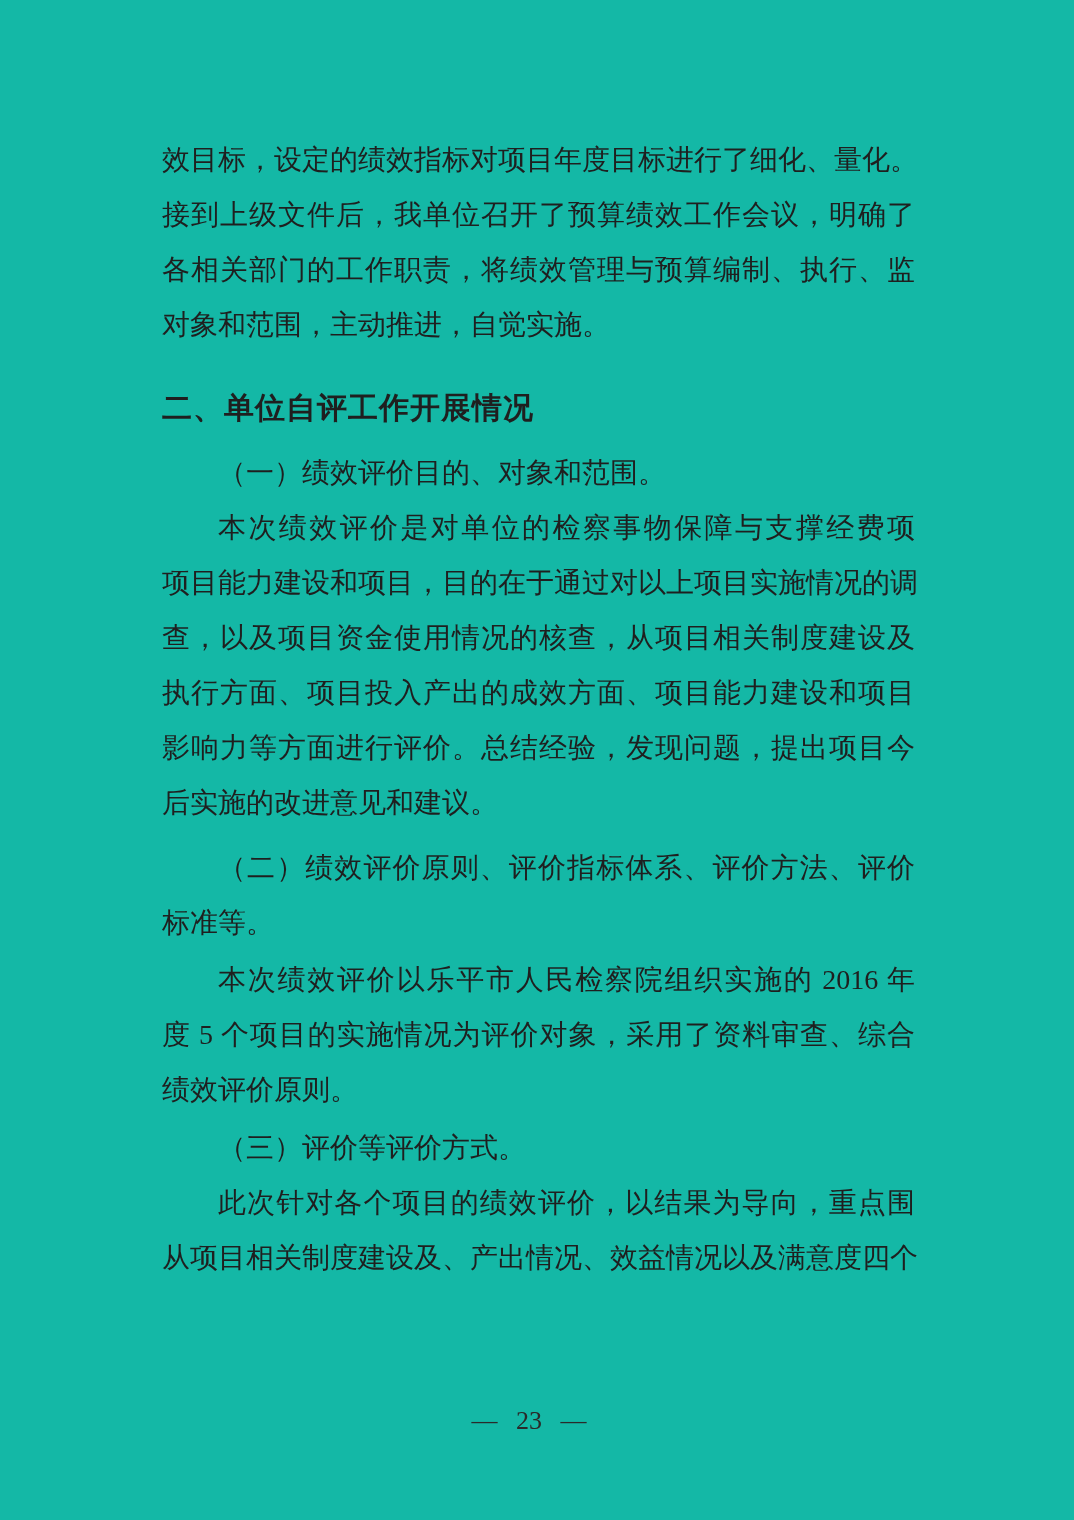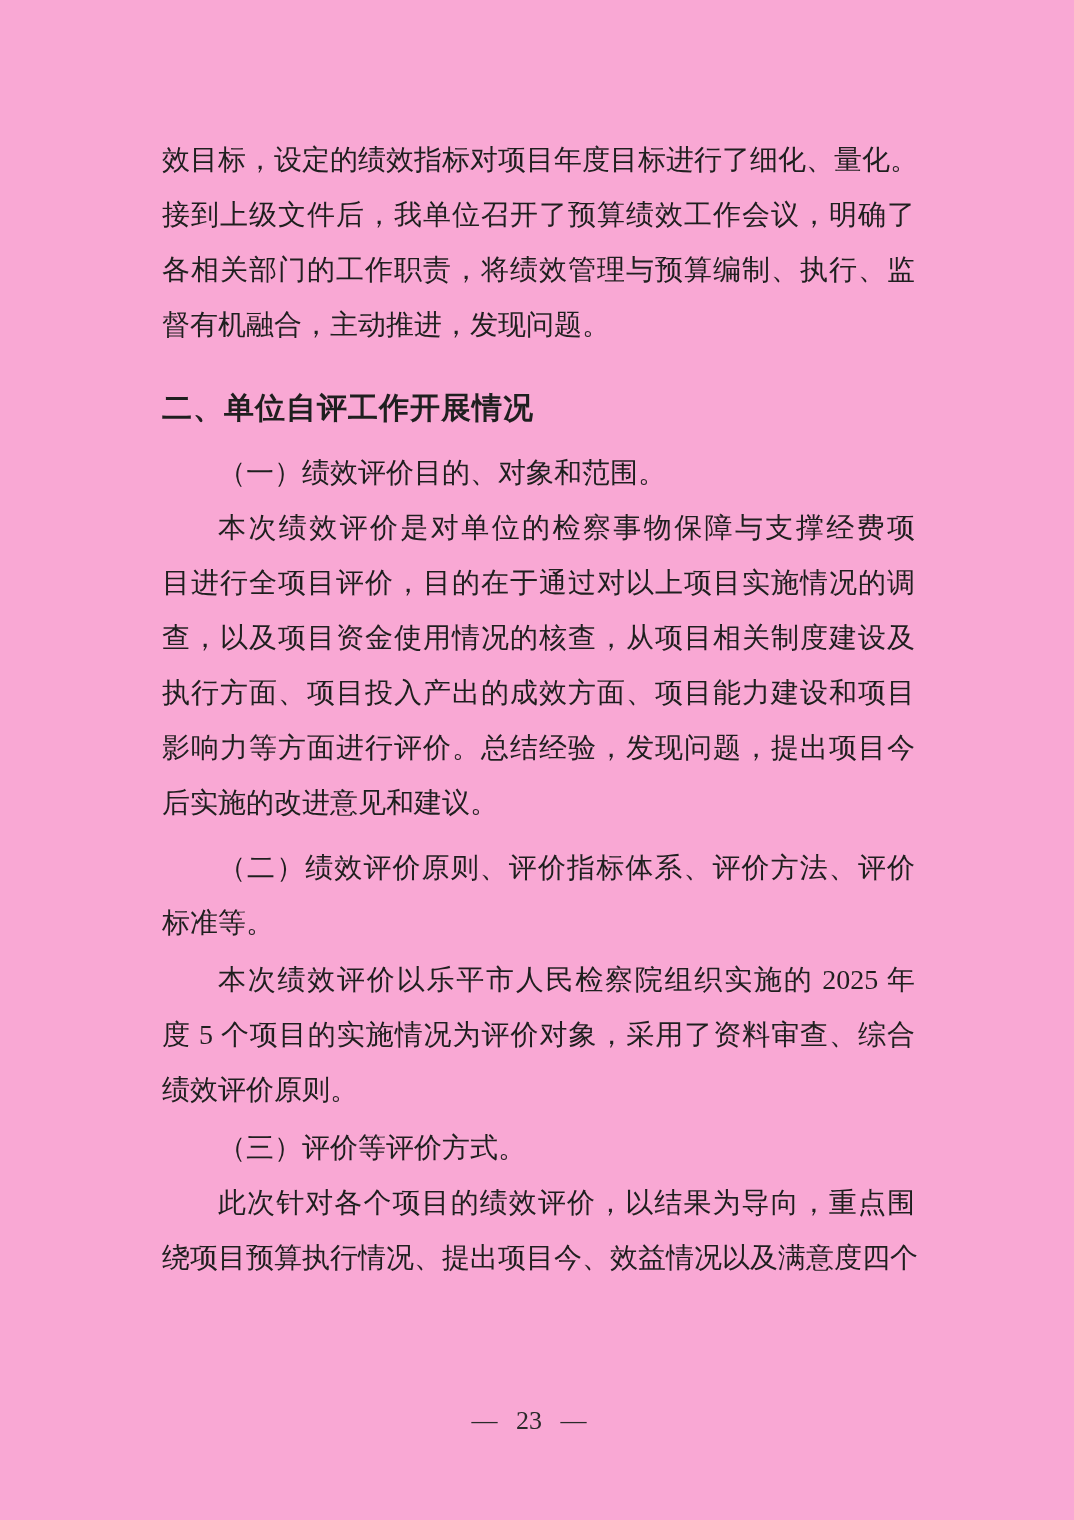--- a/index.html
+++ b/index.html
@@ -4,21 +4,21 @@
 <style>
   html, body {
     margin: 0;
     padding: 0;
     background: #ffffff;
   }
   .page {
     position: relative;
     width: 1074px;
     height: 1520px;
-    background: #f9a8d4;
+    background: #14b8a6;
     overflow: hidden;
     color: #1f1f1f;
   }
   .content {
     position: absolute;
     left: 162px;
     top: 132px;
     width: 753px;
   }
   .block {
@@ -61,47 +61,47 @@
 </style>
 </head>
 <body>
 
 <div class="page">
   <div class="content">
       <div class="block para" style="margin-top: 0px;">
         <div class="line fill">效目标，设定的绩效指标对项目年度目标进行了细化、量化。</div>
         <div class="line fill">接到上级文件后，我单位召开了预算绩效工作会议，明确了</div>
         <div class="line fill">各相关部门的工作职责，将绩效管理与预算编制、执行、监</div>
-        <div class="line">督有机融合，主动推进，发现问题。</div>
+        <div class="line">对象和范围，主动推进，自觉实施。</div>
       </div>
       <div class="block heading" style="margin-top: 28px;">
         <div class="line">二、单位自评工作开展情况</div>
       </div>
       <div class="block para" style="margin-top: 10px;">
         <div class="line indent">（一）绩效评价目的、对象和范围。</div>
       </div>
       <div class="block para" style="margin-top: 0px;">
         <div class="line fill indent">本次绩效评价是对单位的检察事物保障与支撑经费项</div>
-        <div class="line fill">目进行全项目评价，目的在于通过对以上项目实施情况的调</div>
+        <div class="line fill">项目能力建设和项目，目的在于通过对以上项目实施情况的调</div>
         <div class="line fill">查，以及项目资金使用情况的核查，从项目相关制度建设及</div>
         <div class="line fill">执行方面、项目投入产出的成效方面、项目能力建设和项目</div>
         <div class="line fill">影响力等方面进行评价。总结经验，发现问题，提出项目今</div>
         <div class="line">后实施的改进意见和建议。</div>
       </div>
       <div class="block para" style="margin-top: 10px;">
         <div class="line fill indent">（二）绩效评价原则、评价指标体系、评价方法、评价</div>
         <div class="line">标准等。</div>
       </div>
       <div class="block para" style="margin-top: 2px;">
-        <div class="line fill indent">本次绩效评价以乐平市人民检察院组织实施的 2025 年</div>
+        <div class="line fill indent">本次绩效评价以乐平市人民检察院组织实施的 2016 年</div>
         <div class="line fill">度 5 个项目的实施情况为评价对象，采用了资料审查、综合</div>
         <div class="line">绩效评价原则。</div>
       </div>
       <div class="block para" style="margin-top: 3px;">
         <div class="line indent">（三）评价等评价方式。</div>
       </div>
       <div class="block para" style="margin-top: 0px;">
         <div class="line fill indent">此次针对各个项目的绩效评价，以结果为导向，重点围</div>
-        <div class="line fill">绕项目预算执行情况、提出项目今、效益情况以及满意度四个</div>
+        <div class="line fill">从项目相关制度建设及、产出情况、效益情况以及满意度四个</div>
       </div>
     </div>
   <div class="page-number">— 23 —</div>
 </div>
 
 </body></html>

